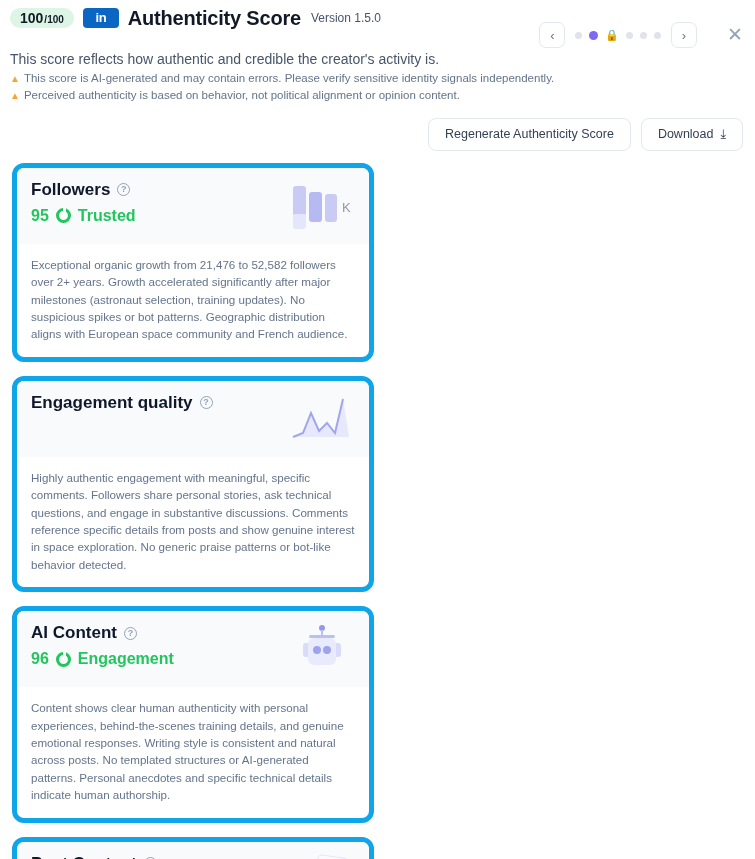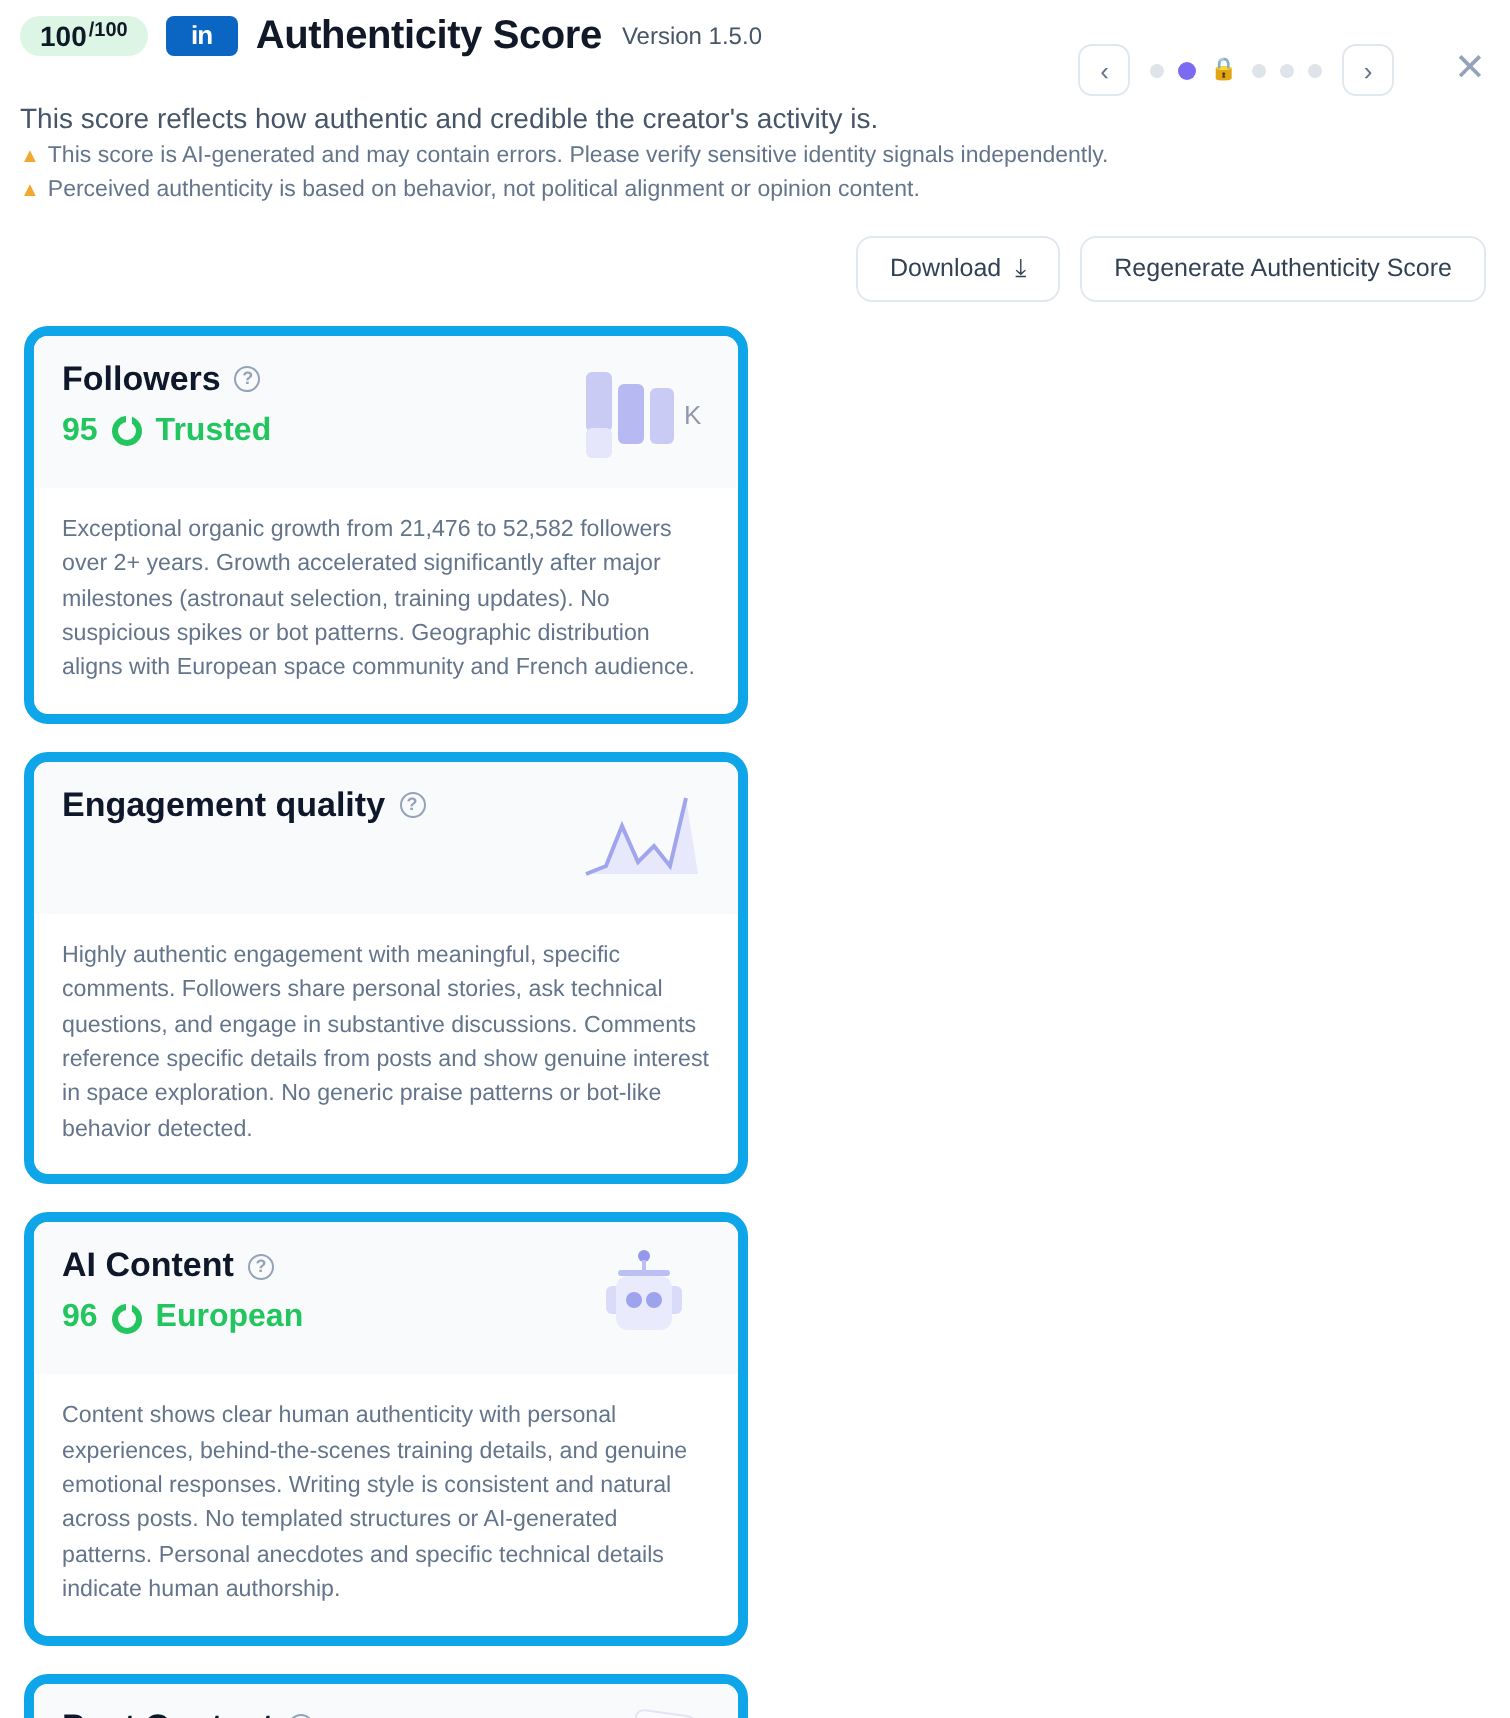--- a/index.html
+++ b/index.html
@@ -11,21 +11,21 @@
     overflow: hidden;
   }
   .page { position: relative; width: 755px; height: 859px; background:#fff; }
 
   
   .header { padding: 4px 10px 0 10px; position: relative; }
   .title-row { display: flex; align-items: center; gap: 9px; height: 28px; }
   .score-pill {
     background:#dcf5e4; color:#111827; border-radius: 999px;
     padding: 3px 10px; font-size: 14px; font-weight: 700; line-height: 1;
-    display:flex; align-items:flex-start; gap:1px;
+    display:flex; align-items:flex-end; gap:1px;
   }
   .score-pill .den { font-size: 10px; font-weight:700; }
   .li-icon {
     width: 36px; height: 20px; border-radius: 4px; background:#0a66c2;
     color:#fff; font-size: 13px; font-weight: 700; line-height: 20px;
     text-align:center; font-family:"Liberation Sans",sans-serif; letter-spacing:-0.5px;
   }
   .app-title { font-size: 20px; font-weight: 700; color:#111827; letter-spacing:-0.2px; }
   .version { font-size: 12px; color:#475569; font-weight:400; margin-left:1px; }
 
@@ -116,25 +116,25 @@
         <span class="dot"></span>
         <span class="dot"></span>
       </div>
       <div class="nav-btn">›</div>
     </div>
     <div class="close-x">✕</div>
   </div>
 
   <div class="actions">
     <div class="btn">
+      <span>Regenerate Authenticity Score</span>
+    </div>
+    <div class="btn">
       <span>Download</span>
       <span>⤓</span>
-    </div>
-    <div class="btn">
-      <span>Regenerate Authenticity Score</span>
     </div>
   </div>
 
   <div class="grid">
 
     <div class="card">
       <div class="card-head">
         <div class="card-title">
           <span>Followers</span>
           <span class="help-ico">?</span>
@@ -171,21 +171,21 @@
 
     <div class="card">
       <div class="card-head">
         <div class="card-title">
           <span>AI Content</span>
           <span class="help-ico">?</span>
         </div>
         <div class="score-row">
           <span class="score-num">96</span>
           <span class="ring"></span>
-          <span class="score-label">European</span>
+          <span class="score-label">Engagement</span>
         </div>
         <svg class="card-art" viewBox="0 0 66 52">
           <circle cx="33" cy="5" r="3" fill="#8e93ec"></circle>
           <rect x="32" y="7" width="2" height="6" fill="#b9bcf2"></rect>
           <rect x="20" y="12" width="26" height="3" rx="1.5" fill="#b9bcf2"></rect>
           <rect x="14" y="20" width="8" height="14" rx="3" fill="#d9daf8"></rect>
           <rect x="44" y="20" width="8" height="14" rx="3" fill="#d9daf8"></rect>
           <rect x="19" y="15" width="28" height="27" rx="6" fill="#eceдfc" style="fill:#e9eafc"></rect>
           <circle cx="28" cy="27" r="4" fill="#9a9fed"></circle>
           <circle cx="38" cy="27" r="4" fill="#9a9fed"></circle>

